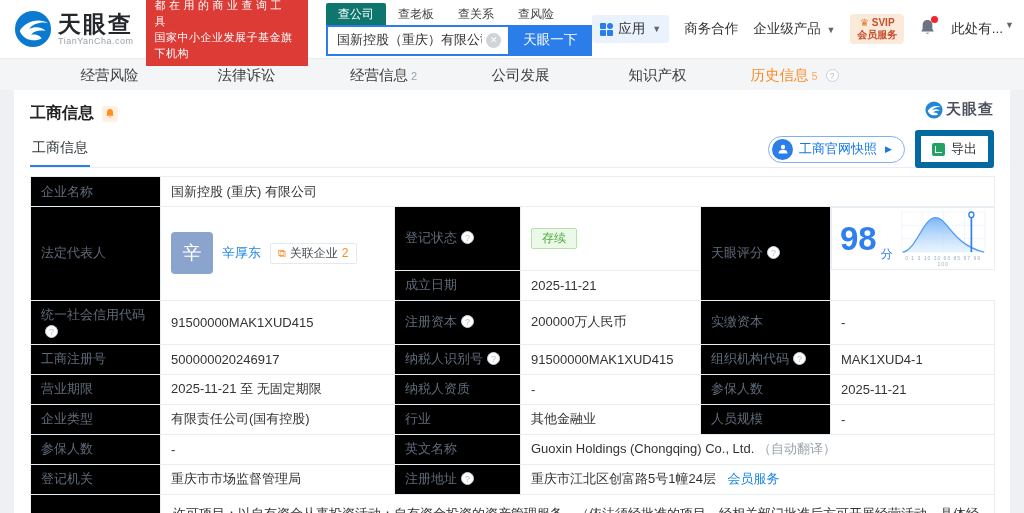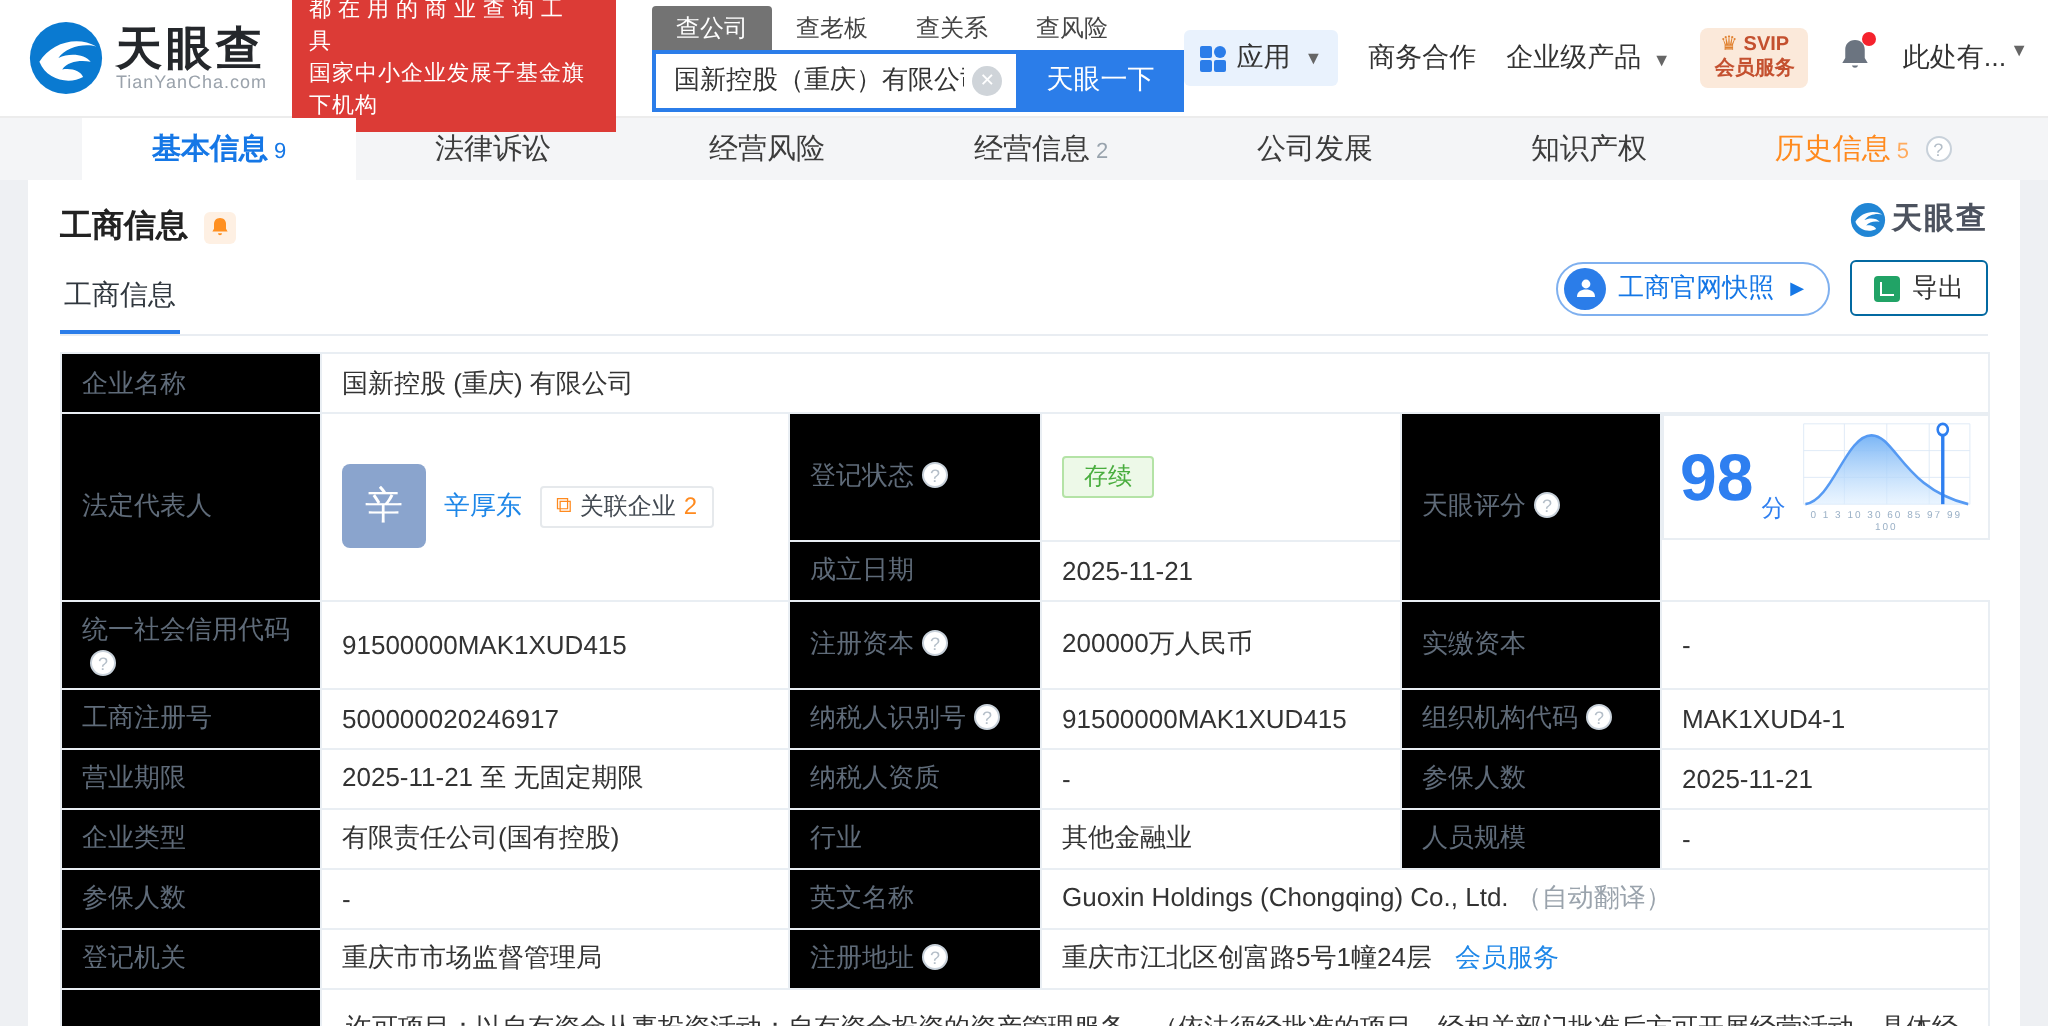--- a/index.html
+++ b/index.html
@@ -13,21 +13,21 @@
   .logo-txt { margin-left:6px; }
   .logo-title { font-size:23px; font-weight:bold; color:#24272b; letter-spacing:2px; line-height:24px; }
   .logo-domain { font-size:9px; color:#9aa2ab; letter-spacing:.5px; }
   .banner { background:#dc3b36; color:#fff; margin-left:12px; padding:5px 9px; font-size:11px; line-height:16px; }
   .banner .b1 { letter-spacing:3.5px; }
   .banner .b2 { letter-spacing:.5px; }
 
   .search-wrap { margin-left:18px; width:318px; }
   .search-tabs { display:flex; font-size:12px; }
   .search-tab { padding:3px 12px 2px; color:#444; cursor:pointer; }
-  .search-tab.active { background:#737373; color:#fff; border-radius:2px 2px 0 0; }
+  .search-tab.active { background:#0f766e; color:#fff; border-radius:2px 2px 0 0; }
   .search-row { display:flex; }
   .search-box { position:relative; flex:1; }
   .search-input { width:100%; height:31px; border:2px solid #2b7de9; border-right:none; padding:0 26px 0 9px; font-size:13px; color:#333; outline:none; font-family:inherit; }
   .clear-ic { position:absolute; right:7px; top:8px; width:15px; height:15px; background:#cfd4d9; color:#fff; border-radius:50%; font-size:9px; line-height:15px; text-align:center; cursor:pointer; }
   .search-btn { width:84px; height:31px; background:#2b7de9; color:#fff; border:none; font-size:13.5px; cursor:pointer; font-family:inherit; }
 
   .hnav { margin-left:auto; display:flex; align-items:center; gap:15px; font-size:13.5px; color:#333; white-space:nowrap; }
   .apps-chip { background:#e9f2fd; border-radius:3px; padding:5px 8px; display:flex; align-items:center; gap:5px; cursor:pointer; }
   .grid-ic { width:13px; height:13px; display:grid; grid-template-columns:6px 6px; grid-template-rows:6px 6px; gap:1px; }
   .grid-ic i { background:#2b7de9; border-radius:1px; }
@@ -59,21 +59,21 @@
   .watermark { position:absolute; right:16px; top:10px; display:flex; align-items:center; opacity:.9; }
   .watermark .wm-swirl { width:18px; height:18px; }
   .watermark .wm-txt { font-size:15px; font-weight:bold; color:#39404d; margin-left:3px; letter-spacing:1px; }
 
   .subtab-row { display:flex; gap:26px; margin-top:6px; border-bottom:1px solid #e9edf2; }
   .subtab { font-size:14px; padding:9px 2px 8px; color:#bfc6cd; cursor:pointer; border-bottom:2px solid transparent; }
   .subtab.active { color:#30373e; border-bottom:2px solid #2b7de9; }
   .card-btns { position:absolute; right:16px; top:40px; display:flex; gap:10px; align-items:center; }
   .snap-btn { display:flex; align-items:center; gap:6px; border:1px solid #7fb0ef; color:#1577e6; border-radius:15px; padding:2px 12px 2px 3px; font-size:13px; cursor:pointer; background:#fff; }
   .snap-ic { width:21px; height:21px; border-radius:50%; background:#2b7de9; display:flex; align-items:center; justify-content:center; }
-  .exp-btn { display:flex; align-items:center; gap:6px; border:1px solid #0369a1; border-radius:3px; padding:4px 11px; font-size:13px; color:#333; cursor:pointer; background:#fff; }
+  .exp-btn { display:flex; align-items:center; gap:6px; border:6px solid #0369a1; border-radius:3px; padding:4px 11px; font-size:13px; color:#333; cursor:pointer; background:#fff; }
   .xls-ic { width:13px; height:13px; background:#21a366; border-radius:2px; position:relative; }
   .xls-ic::after { content:""; position:absolute; left:3px; top:3px; right:3px; bottom:3px; border-left:1.5px solid #fff; border-bottom:1.5px solid #fff; }
 
   
   table.info { width:100%; border-collapse:collapse; table-layout:fixed; font-size:13px; margin-top:8px; }
   .info td { border:1px solid #e9eef3; padding:5px 10px; color:#333; vertical-align:middle; }
   .info td.lbl { background:#000000; color:#5f6b79; }
   .rowh td { height:30px; }
   .scope-cell { line-height:21px; color:#404752; padding:8px 12px !important; }
 
@@ -158,25 +158,22 @@
       <span class="bell-dot"></span>
     </div>
     <div class="user-item">
       <span>此处有...</span>
       <span class="caret">▼</span>
     </div>
   </div>
 </div>
 
 <div class="tabnav">
-  <div class="mtab active">
-    <span>基本信息</span><span class="cnt">9</span>
-  </div>
+  <div class="mtab"><span>经营风险</span></div>
   <div class="mtab"><span>法律诉讼</span></div>
-  <div class="mtab"><span>经营风险</span></div>
   <div class="mtab">
     <span>经营信息</span><span class="cnt">2</span>
   </div>
   <div class="mtab"><span>公司发展</span></div>
   <div class="mtab"><span>知识产权</span></div>
   <div class="mtab orange">
     <span class="vip-tag">VIP</span>
     <span>历史信息</span><span class="cnt">5</span>
     <span class="help-ic">?</span>
   </div>

